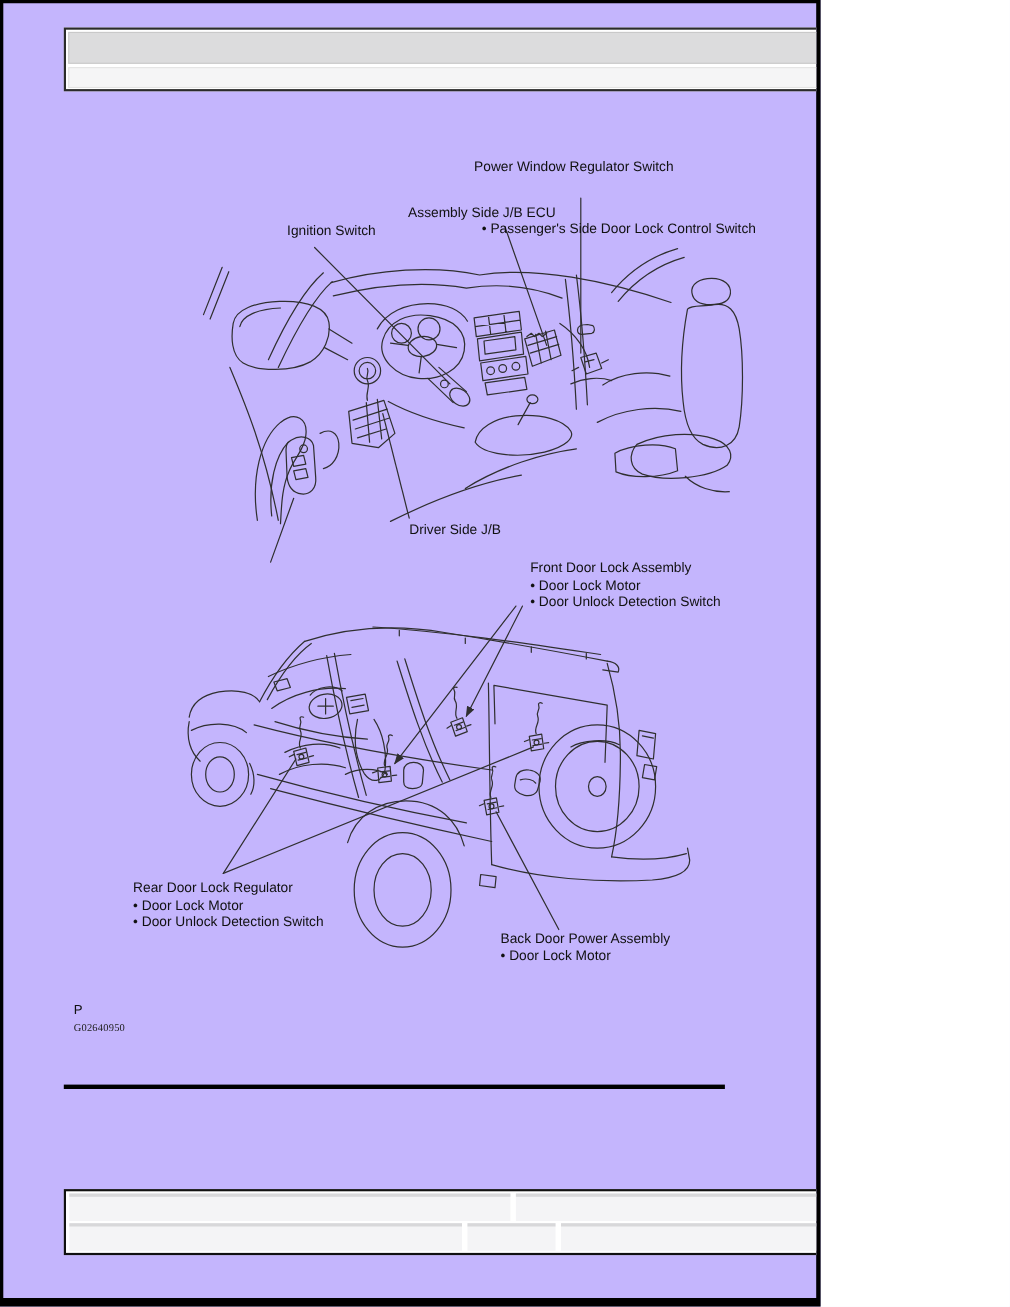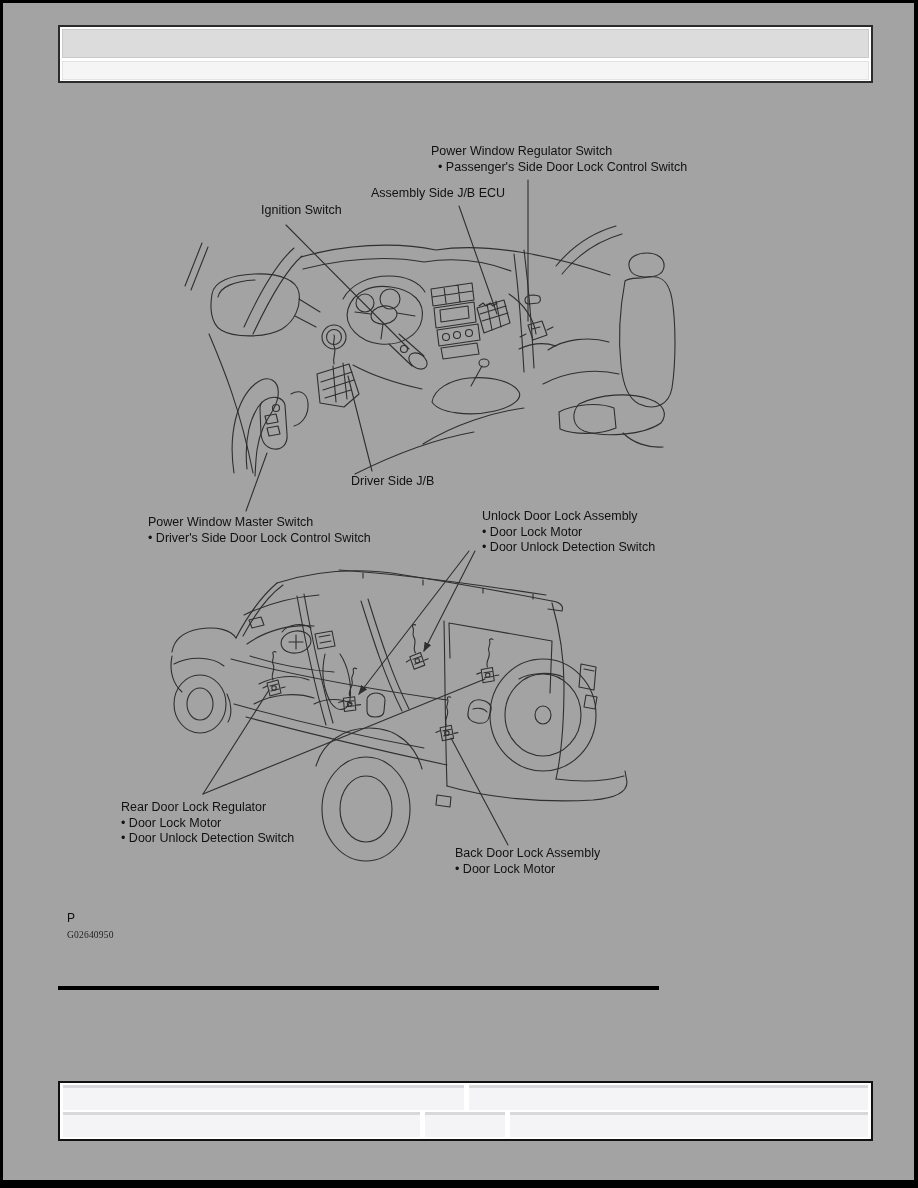--- a/index.html
+++ b/index.html
@@ -1,33 +1,33 @@
 <!DOCTYPE html>
 <html><head>
 <meta charset="utf-8">
 <style>
   html,body{margin:0;padding:0;background:#fff;}
   .page{
-    position:relative;width:918px;height:1188px;box-sizing:border-box;
-    background:#a3a3a3;overflow:hidden;
+    position:relative;width:746px;height:1188px;box-sizing:border-box;
+    background:#c4b5fd;overflow:hidden;
     border:3px solid #000;border-right-width:4px;border-bottom-width:8px;
     font-family:"Liberation Sans", sans-serif;
   }
   
   .header-box{
     position:absolute;left:55px;top:22px;width:815px;height:58px;
     box-sizing:border-box;border:2px solid #2b2b2b;background:#fff;padding:2px;
   }
   .header-row1{height:29px;background:#dcdcdd;border:1px solid #c9c9c9;box-sizing:border-box;margin-bottom:3px;}
   .header-row2{height:19px;background:#f5f5f6;border:1px solid #e3e3e3;box-sizing:border-box;}
   
   .fig-svg{position:absolute;left:0;top:0;width:918px;height:1188px;}
   
   .callout{position:absolute;color:#111;font-size:12.5px;line-height:15.6px;white-space:nowrap;}
-  .callout .ind{margin-left:7px;}
+  .callout .ind{margin-left:7px;margin-top:41px;}
   .pmark{position:absolute;left:64px;top:908px;color:#111;font-size:12px;}
   .figcode{position:absolute;left:64px;top:927px;color:#222;font-size:9.5px;letter-spacing:.2px;font-family:Liberation Serif, serif;}
   .hrule{position:absolute;left:55px;top:983px;width:601px;height:4px;background:#000;}
   
   .footer-table{
     position:absolute;left:55px;top:1078px;width:815px;height:60px;
     box-sizing:border-box;border:2px solid #111;background:#fff;padding:2px 3px;
     display:flex;flex-direction:column;gap:2px;
   }
   .ft-row{display:flex;gap:5px;flex:1;}
@@ -232,43 +232,39 @@
   </div>
 
   <div class="callout" style="left:368px;top:183px">
     <div>Assembly Side J/B ECU</div>
   </div>
 
   <div class="callout" style="left:258px;top:200px">
     <div>Ignition Switch</div>
   </div>
 
-  <div class="callout" style="left:348px;top:471px">
+  <div class="callout" style="left:369px;top:471px">
     <div>Driver Side J/B</div>
   </div>
 
-  <div class="callout" style="left:145px;top:512px">
-    <div>Power Window Master Switch</div>
-    <div>• Driver's Side Door Lock Control Switch</div>
-  </div>
 
   <div class="callout" style="left:479px;top:506px">
-    <div>Unlock Door Lock Assembly</div>
+    <div>Front Door Lock Assembly</div>
     <div>• Door Lock Motor</div>
     <div>• Door Unlock Detection Switch</div>
   </div>
 
   <div class="callout" style="left:118px;top:797px">
     <div>Rear Door Lock Regulator</div>
     <div>• Door Lock Motor</div>
     <div>• Door Unlock Detection Switch</div>
   </div>
 
   <div class="callout" style="left:452px;top:843px">
-    <div>Back Door Lock Assembly</div>
+    <div>Back Door Power Assembly</div>
     <div>• Door Lock Motor</div>
   </div>
 
   <div class="pmark">P</div>
   <div class="figcode">G02640950</div>
 
   <div class="hrule"></div>
 
   <div class="footer-table">
     <div class="ft-row">

